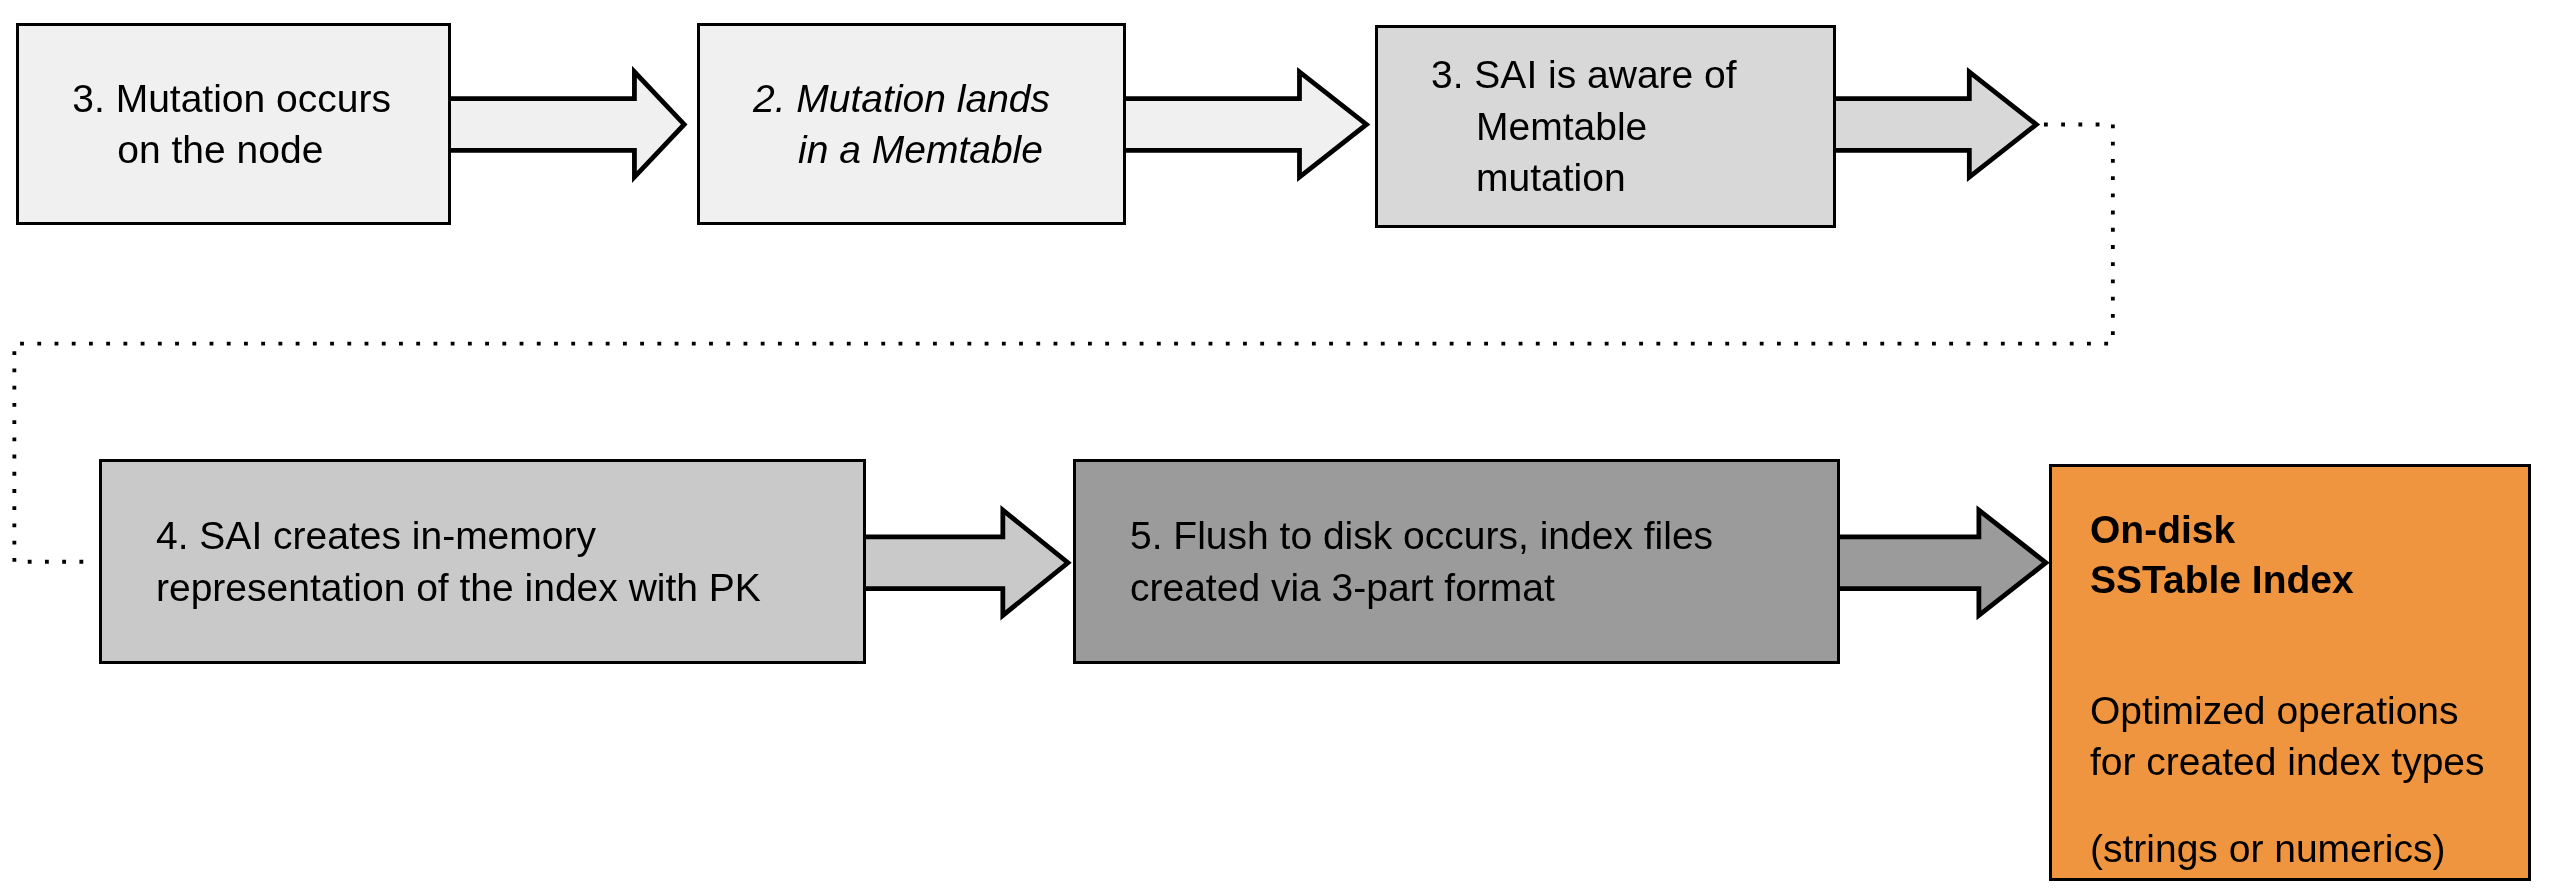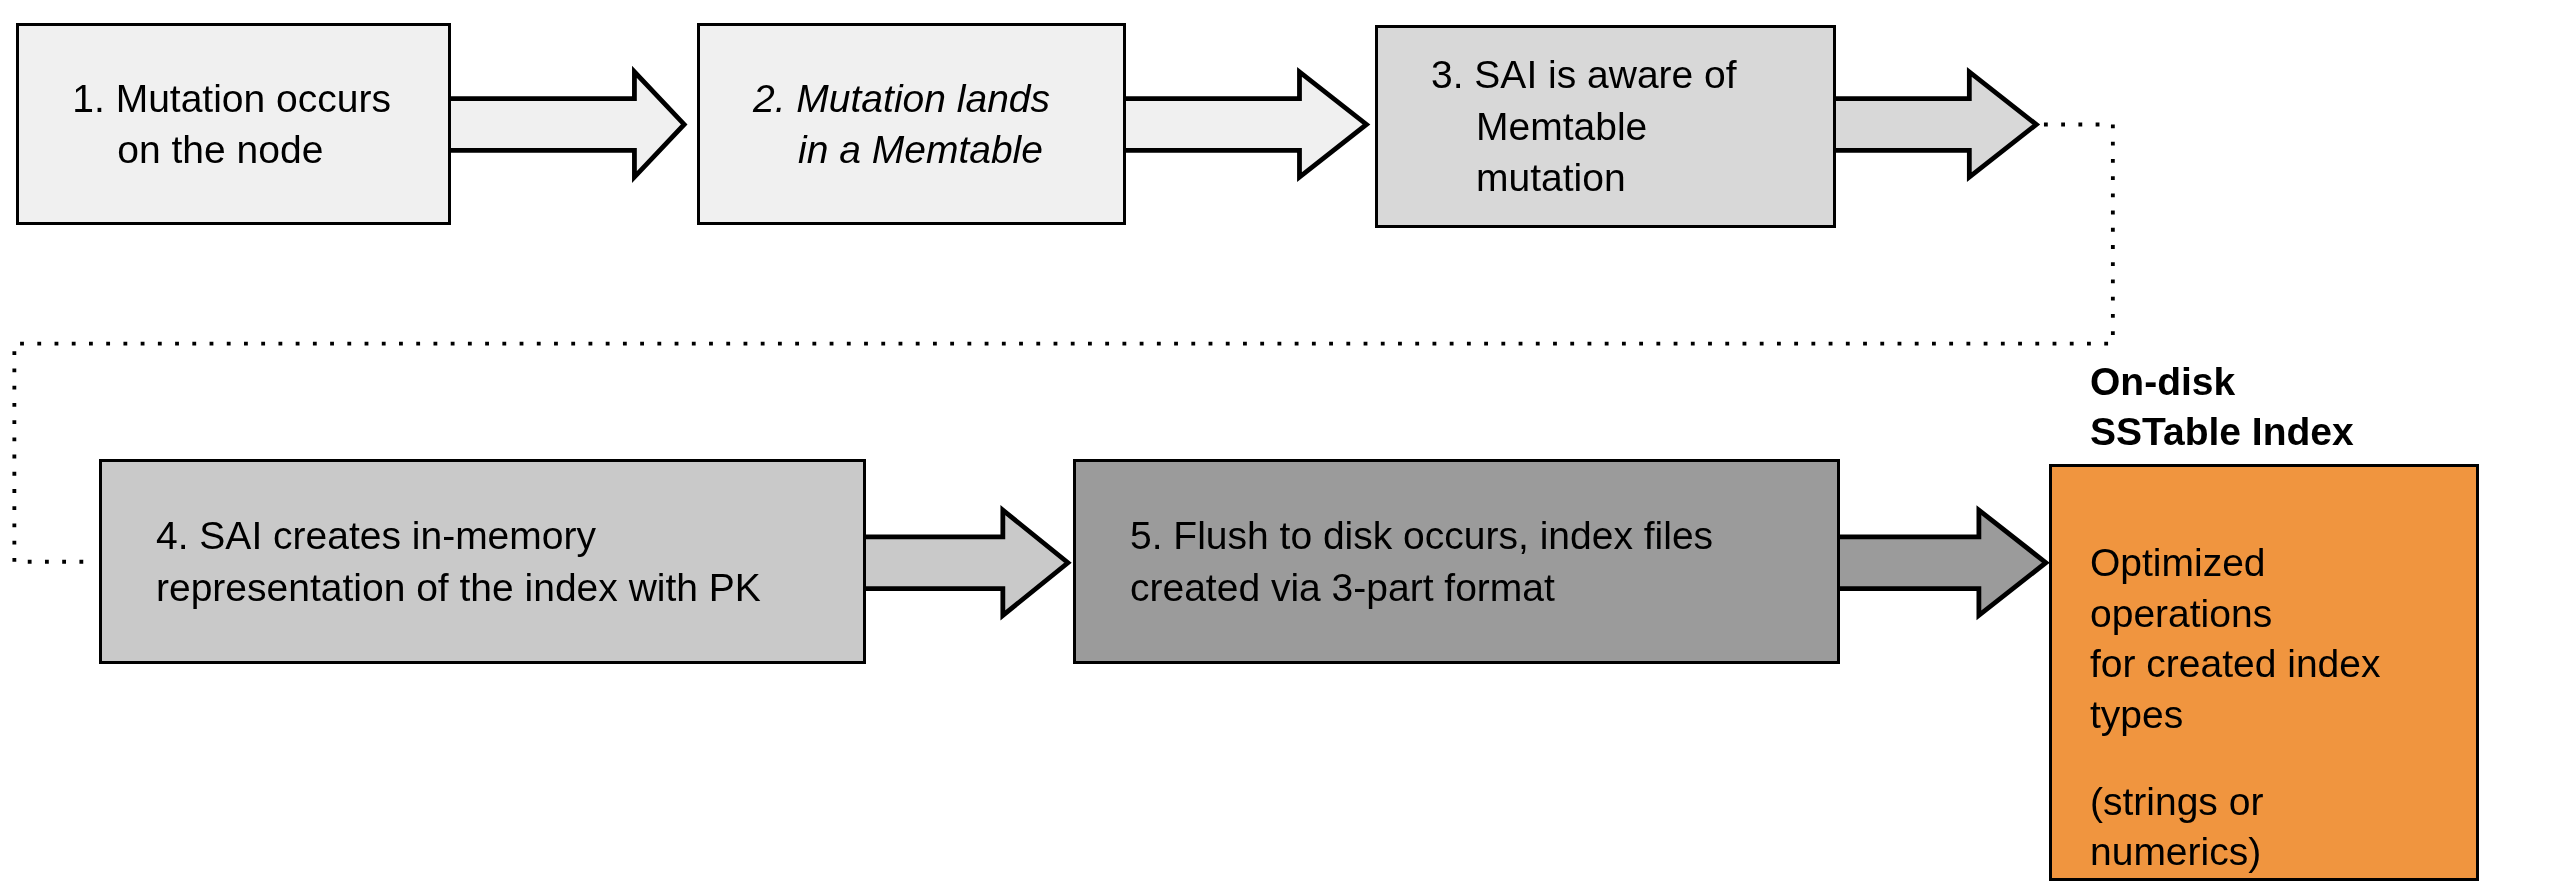--- a/index.html
+++ b/index.html
@@ -67,22 +67,22 @@
   .hang { padding-left: 98px; padding-right: 15.3px; text-indent: -45px; }
   .flush { padding-left: 54px; padding-right: 21px; }
 
   #box-1 { left: 16.3px;   top: 23px;  width: 435px; height: 202px; }
   #box-2 { left: 697px;  top: 23px;  width: 429px; height: 202px; font-style: italic; }
   #box-3 { left: 1375px; top: 25px;  width: 461px; height: 203px; }
   #box-4 { left: 99px;  top: 459px; width: 767px; height: 205px; }
   #box-5 { left: 1073px; top: 459px; width: 767px; height: 205px; }
 
   #box-result {
-    left: 2049px; top: 464px; width: 430px; height: 417px;
-    justify-content: flex-end;
+    left: 2049px; top: 464px; width: 482px; height: 417px;
+    justify-content: center;
     padding: 34px 34px 0 38px;
   }
   .result-title {
     font-size: 39px;
     font-weight: 700;
     line-height: 1.3;
     white-space: pre-line;
   }
   .result-body {
     margin-top: 80px;
@@ -108,21 +108,21 @@
     <polygon class="arrow arrow-light" points="1172,103 1358,103 1358,75 1428,130 1358,185 1358,157 1172,157"></polygon>
     <polygon class="arrow arrow-mid" points="1885,103 2058,103 2058,75 2128,130 2058,185 2058,157 1885,157"></polygon>
 
     <polygon class="arrow arrow-gray" points="901,561 1048,561 1048,533 1116,588 1048,643 1048,615 901,615"></polygon>
     <polygon class="arrow arrow-dark" points="1919,561 2068,561 2068,533 2138,588 2068,643 2068,615 1919,615"></polygon>
 
     <polyline class="dotted" points="2136,130 2208,130 2208,359 15,359 15,587 100,587"></polyline>
   </svg>
 
   <div class="box fill-light" id="box-1">
-    <div class="box-text hang">1. Mutation occurs
+    <div class="box-text hang">3. Mutation occurs
 on the node</div>
   </div>
 
   <div class="box fill-light" id="box-2">
     <div class="box-text hang">2. Mutation lands
 in a Memtable</div>
   </div>
 
   <div class="box fill-mid" id="box-3">
     <div class="box-text hang">3. SAI is aware of

